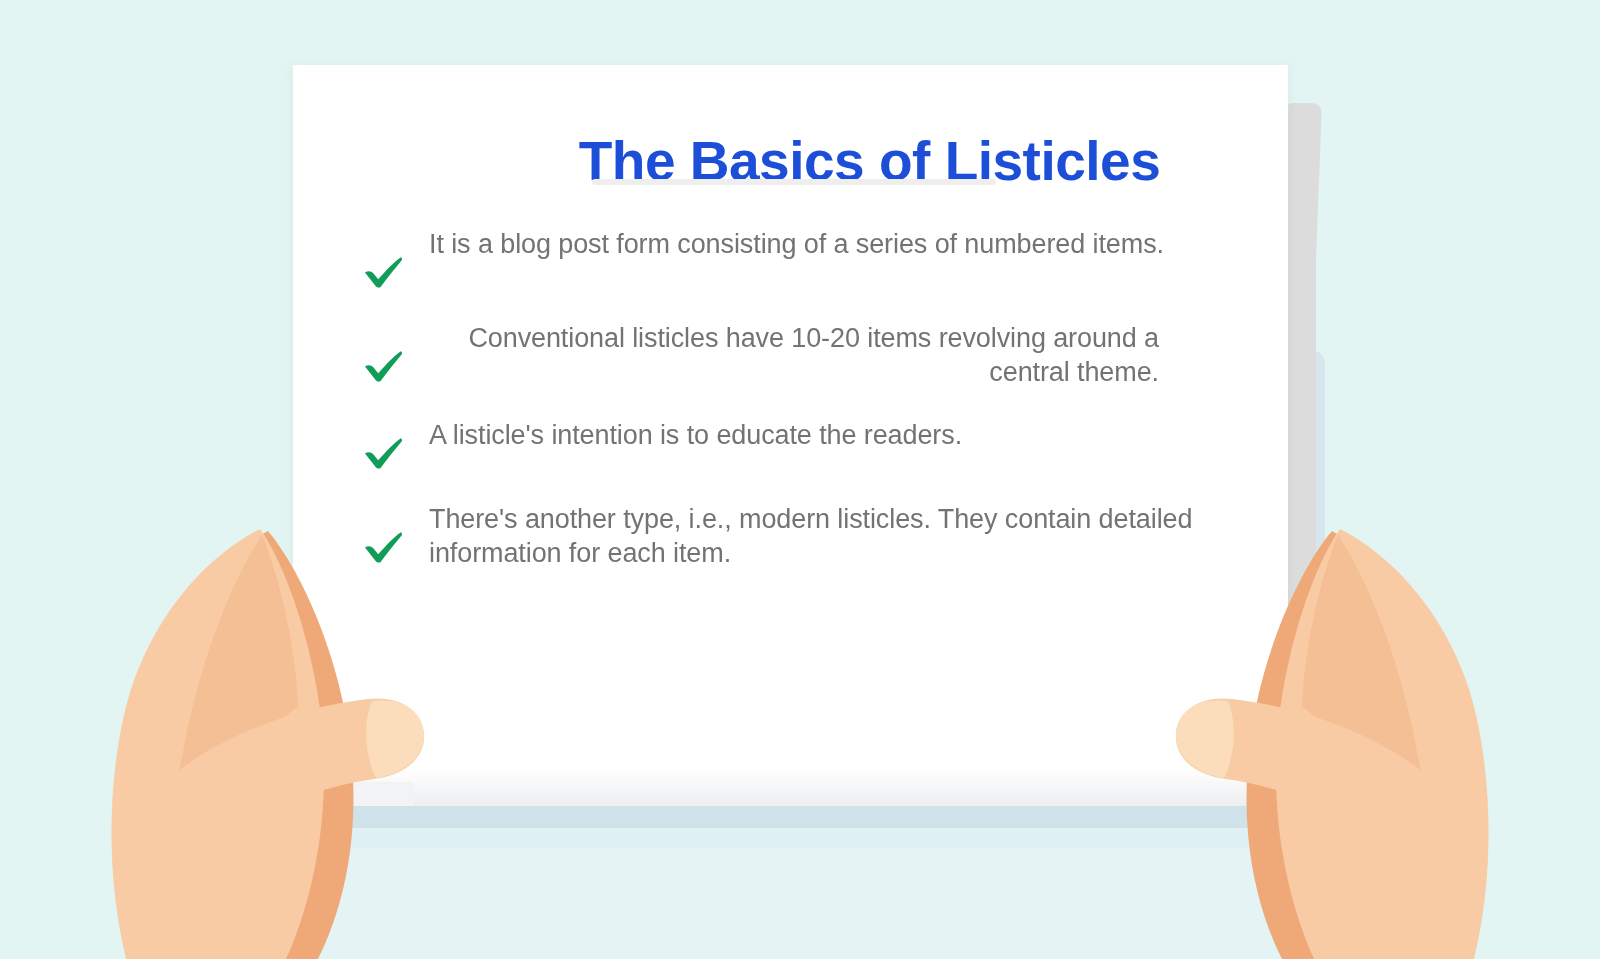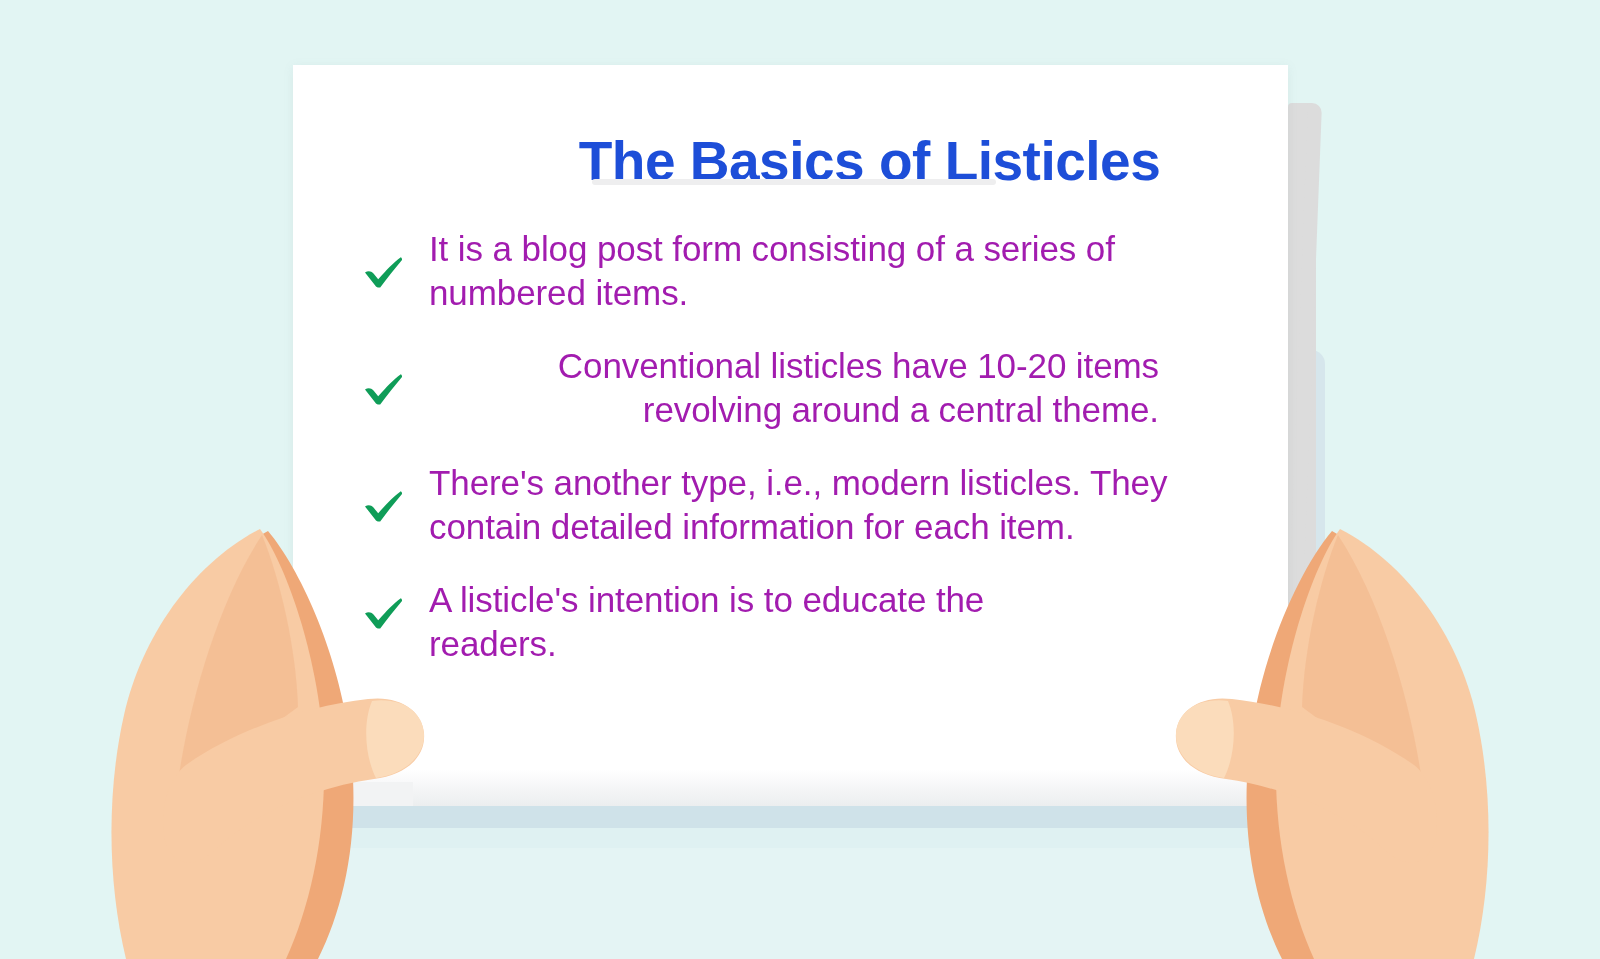--- a/index.html
+++ b/index.html
@@ -176,23 +176,23 @@
     width: 44px;
     height: 44px;
   }
   .item-1 .check { padding-top: 22px; }
   .item-2 .check { padding-top: 22px; }
   .item-3 .check { padding-top: 22px; }
   .item-4 .check { padding-top: 12px; }
 
   .item-text {
     flex: 1 1 auto;
-    font-size: 35px;
+    font-size: 27px;
     line-height: 1.27;
-    color: #a21caf;
+    color: #737373;
     font-weight: 400;
     letter-spacing: -0.1px;
     padding-left: 18px;
   }
   .item-1 .item-text { max-width: 790px; }
   .item-2 .item-text { max-width: 730px; text-align: right; }
   .item-3 .item-text { max-width: 800px; }
   .item-4 .item-text { max-width: 680px; }
 
   
@@ -242,36 +242,36 @@
 
       <div class="item item-2">
         <span class="check">
           <svg viewBox="0 0 44 44" aria-hidden="true">
             <path d="M4 23.5 C7 21.5 10 21.8 12.5 24.6 L17.2 30.2 C26 20.4 32.6 13.4 39.8 8.2 C40.8 8.9 41.2 9.8 41.0 10.9 C33.6 19.6 26.2 28.9 19.2 38.4 C17.0 38.9 15.4 38.2 14.2 36.4 Z" fill="#0f9d58"></path>
           </svg>
         </span>
         <span class="item-text">Conventional listicles have 10-20 items revolving around a central theme.</span>
       </div>
 
+      <div class="item item-4">
+        <span class="check">
+          <svg viewBox="0 0 44 44" aria-hidden="true">
+            <path d="M4 23.5 C7 21.5 10 21.8 12.5 24.6 L17.2 30.2 C26 20.4 32.6 13.4 39.8 8.2 C40.8 8.9 41.2 9.8 41.0 10.9 C33.6 19.6 26.2 28.9 19.2 38.4 C17.0 38.9 15.4 38.2 14.2 36.4 Z" fill="#0f9d58"></path>
+          </svg>
+        </span>
+        <span class="item-text">A listicle's intention is to educate the readers.</span>
+      </div>
+
       <div class="item item-3">
         <span class="check">
           <svg viewBox="0 0 44 44" aria-hidden="true">
             <path d="M4 23.5 C7 21.5 10 21.8 12.5 24.6 L17.2 30.2 C26 20.4 32.6 13.4 39.8 8.2 C40.8 8.9 41.2 9.8 41.0 10.9 C33.6 19.6 26.2 28.9 19.2 38.4 C17.0 38.9 15.4 38.2 14.2 36.4 Z" fill="#0f9d58"></path>
           </svg>
         </span>
         <span class="item-text">There's another type, i.e., modern listicles. They contain detailed information for each item.</span>
-      </div>
-
-      <div class="item item-4">
-        <span class="check">
-          <svg viewBox="0 0 44 44" aria-hidden="true">
-            <path d="M4 23.5 C7 21.5 10 21.8 12.5 24.6 L17.2 30.2 C26 20.4 32.6 13.4 39.8 8.2 C40.8 8.9 41.2 9.8 41.0 10.9 C33.6 19.6 26.2 28.9 19.2 38.4 C17.0 38.9 15.4 38.2 14.2 36.4 Z" fill="#0f9d58"></path>
-          </svg>
-        </span>
-        <span class="item-text">A listicle's intention is to educate the readers.</span>
       </div>
 
     </div>
   </div>
 
   <div class="hand hand-left">
     <svg viewBox="0 0 430 430" aria-hidden="true">
 
       <path d="M178 2 C210 40 246 120 258 200 C272 290 258 370 228 430 L60 430 C38 360 30 270 46 190 C62 112 108 40 178 2 Z" fill="#efa877"></path>
 

